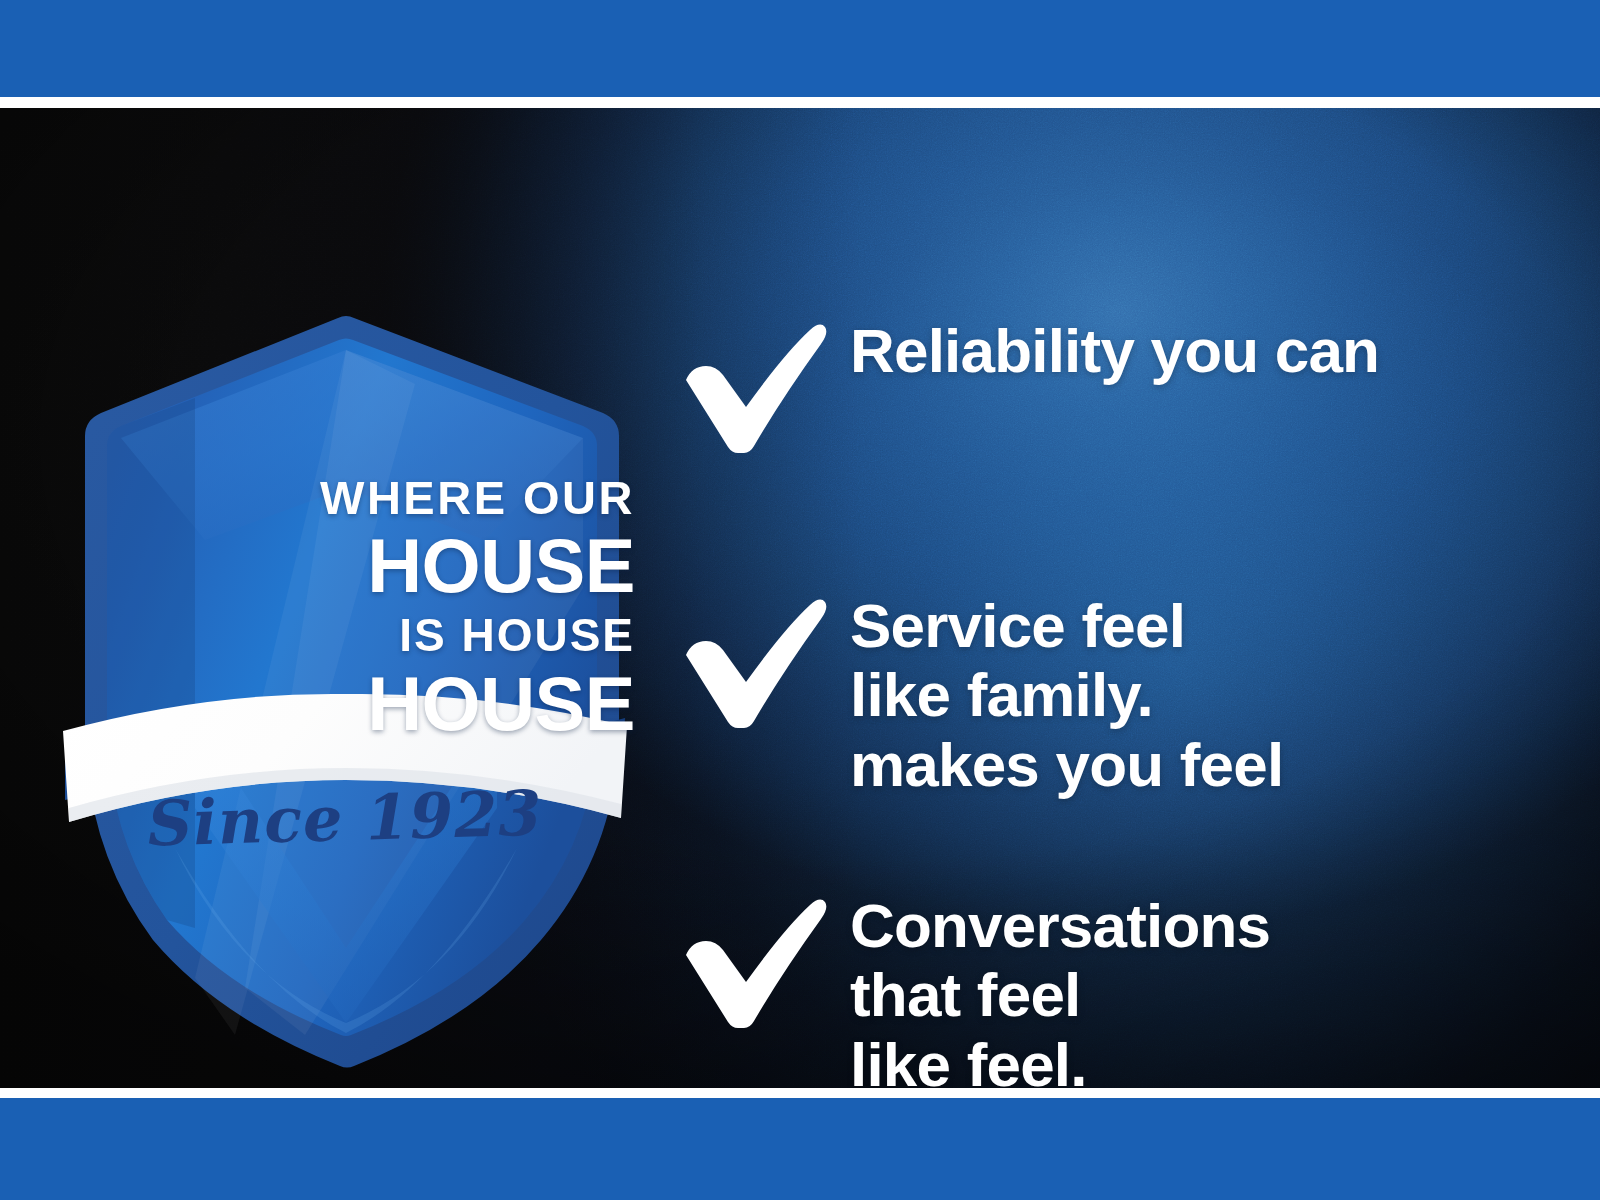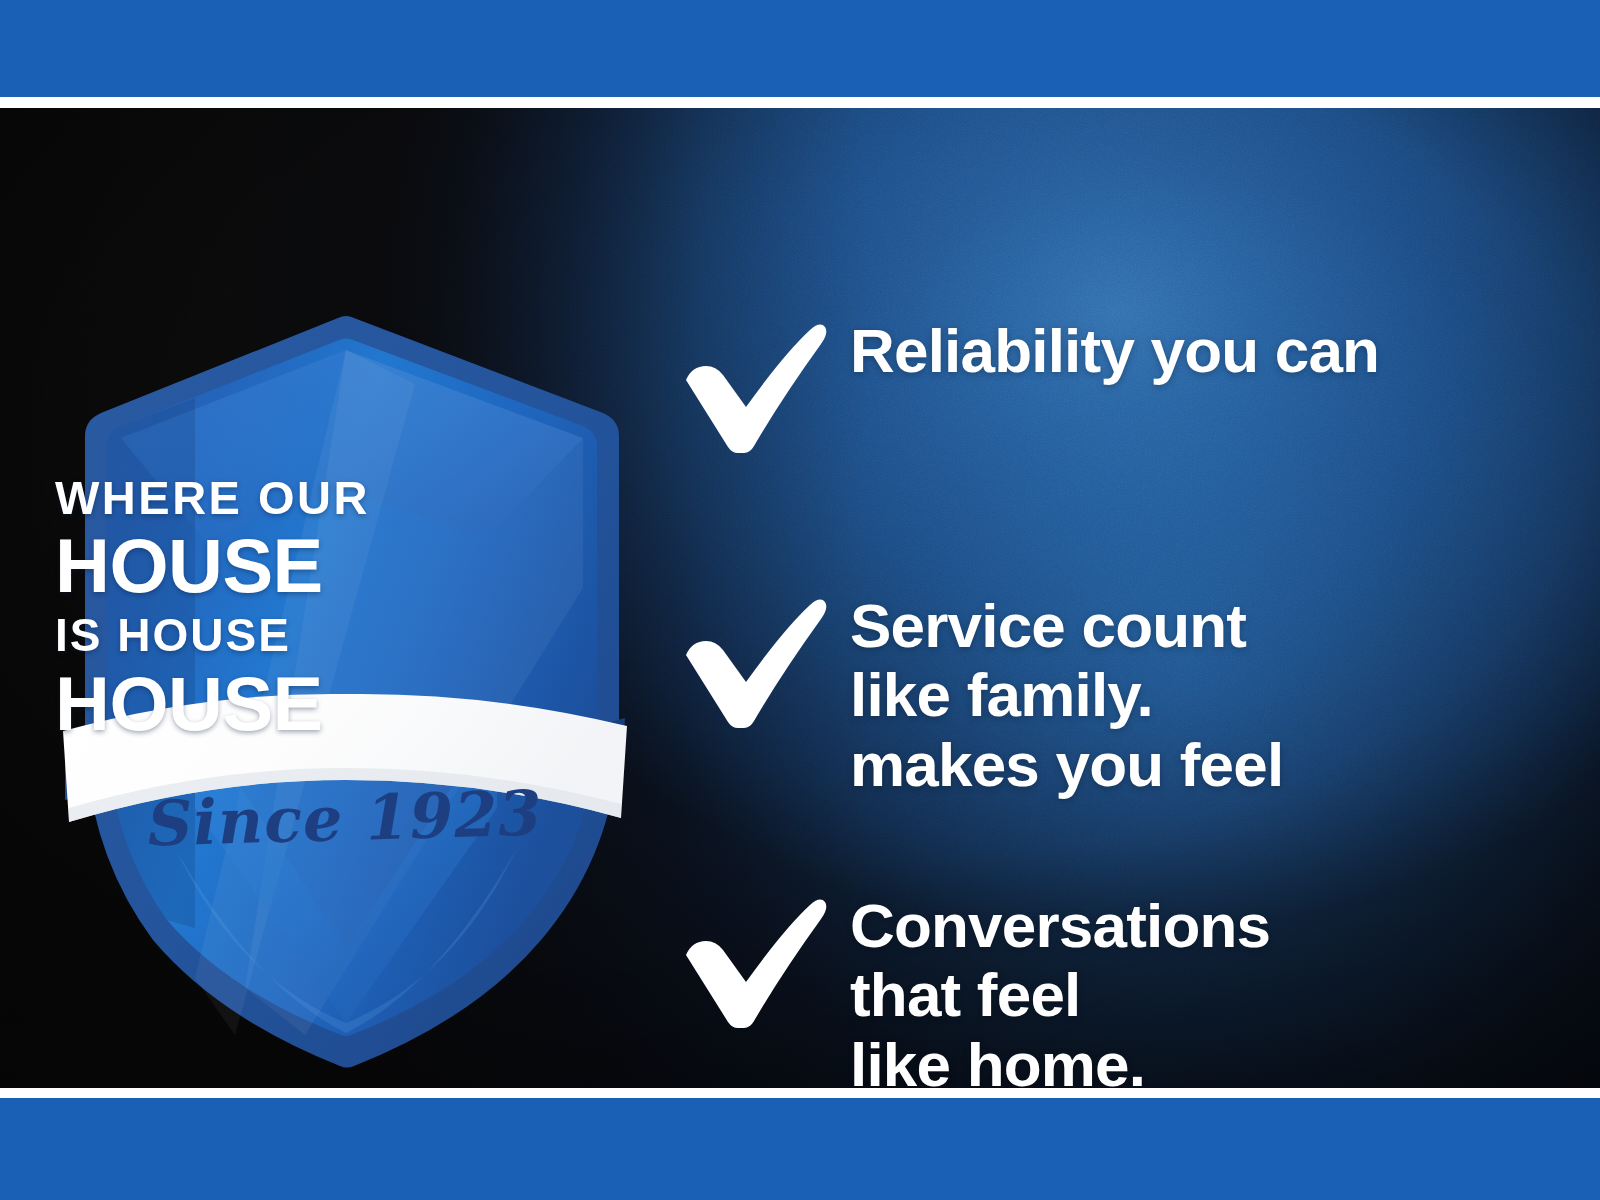--- a/index.html
+++ b/index.html
@@ -74,21 +74,21 @@
 
   
   #badge {
     position:absolute; left:55px; top:180px;
     width:580px; height:790px;
   }
   #badge svg { display:block; width:100%; height:100%; }
 
   .shield-txt {
     position:absolute; left:0; width:580px;
-    text-align:left; color:#ffffff;
+    text-align:right; color:#ffffff;
     line-height:1; letter-spacing:0.5px;
     text-shadow:0 2px 5px rgba(8,30,62,0.38);
   }
   #st-1 { top:186px; font-size:47px; font-weight:600; letter-spacing:2.5px; }
   #st-2 { top:240px; font-size:76px; font-weight:800; letter-spacing:-0.5px; }
   #st-3 { top:324px; font-size:46px; font-weight:600; letter-spacing:2px; }
   #st-4 { top:378px; font-size:76px; font-weight:800; letter-spacing:-0.5px; }
 
   #st-since {
     position:absolute; left:0; top:494px; width:580px;
@@ -240,36 +240,36 @@
 
       <div class="bullet" id="b2">
         <div class="check">
           <svg viewBox="0 0 146 132" xmlns="http://www.w3.org/2000/svg">
             <path d="M4 58 Q10 44 24 44 Q34 44 41 53 L64 85 Q102 32 128 8
                      Q138 -1 143 5 Q147 11 139 22 Q100 76 72 124
                      Q68 131 62 131 L56 131 Q50 131 46 125 Z" fill="#ffffff"></path>
           </svg>
         </div>
         <div class="btext">
-          <span class="ln">Service count</span>
+          <span class="ln">Service feel</span>
           <span class="ln">like family.</span>
           <span class="ln">makes you feel</span>
         </div>
       </div>
 
       <div class="bullet" id="b3">
         <div class="check">
           <svg viewBox="0 0 146 132" xmlns="http://www.w3.org/2000/svg">
             <path d="M4 58 Q10 44 24 44 Q34 44 41 53 L64 85 Q102 32 128 8
                      Q138 -1 143 5 Q147 11 139 22 Q100 76 72 124
                      Q68 131 62 131 L56 131 Q50 131 46 125 Z" fill="#ffffff"></path>
           </svg>
         </div>
         <div class="btext">
           <span class="ln">Conversations</span>
           <span class="ln">that feel</span>
-          <span class="ln">like home.</span>
+          <span class="ln">like feel.</span>
         </div>
       </div>
 
     </div>
   </div>
 </div>
 
 </body></html>

